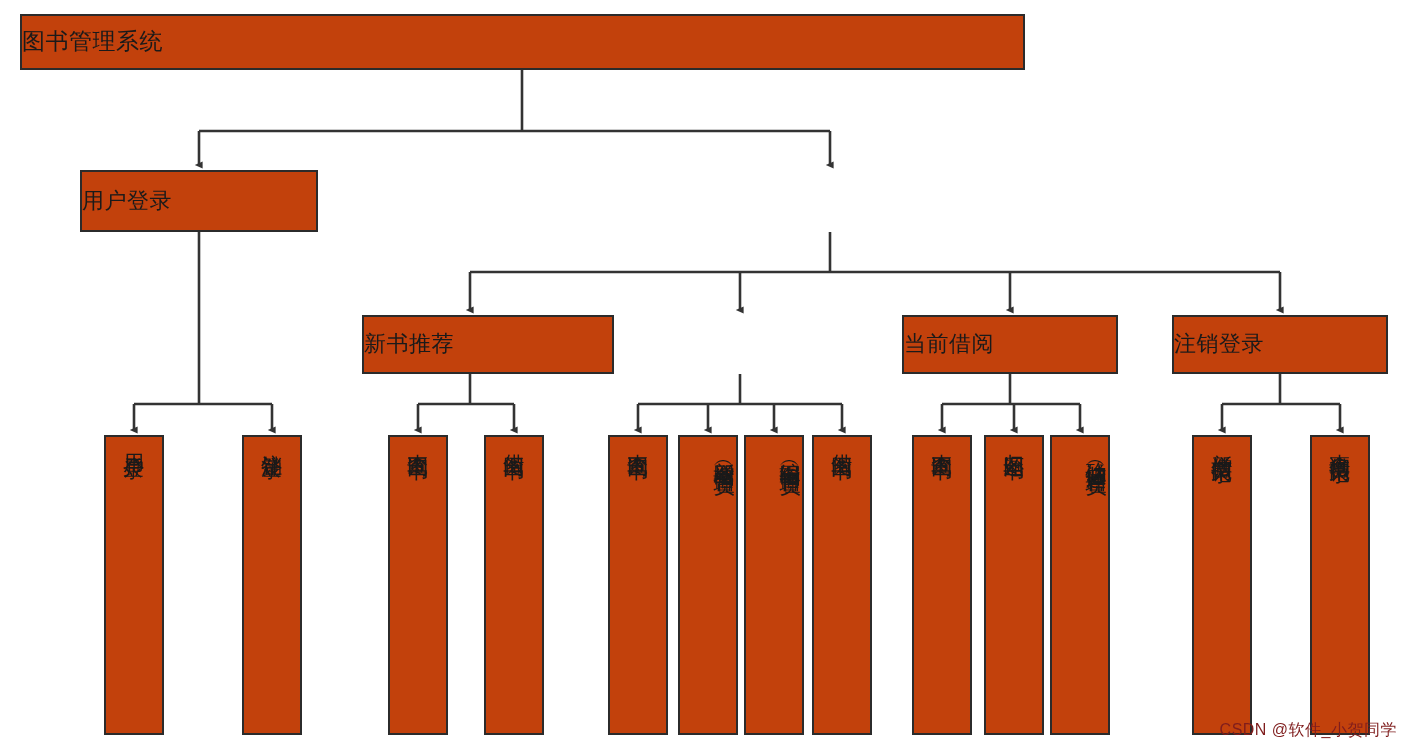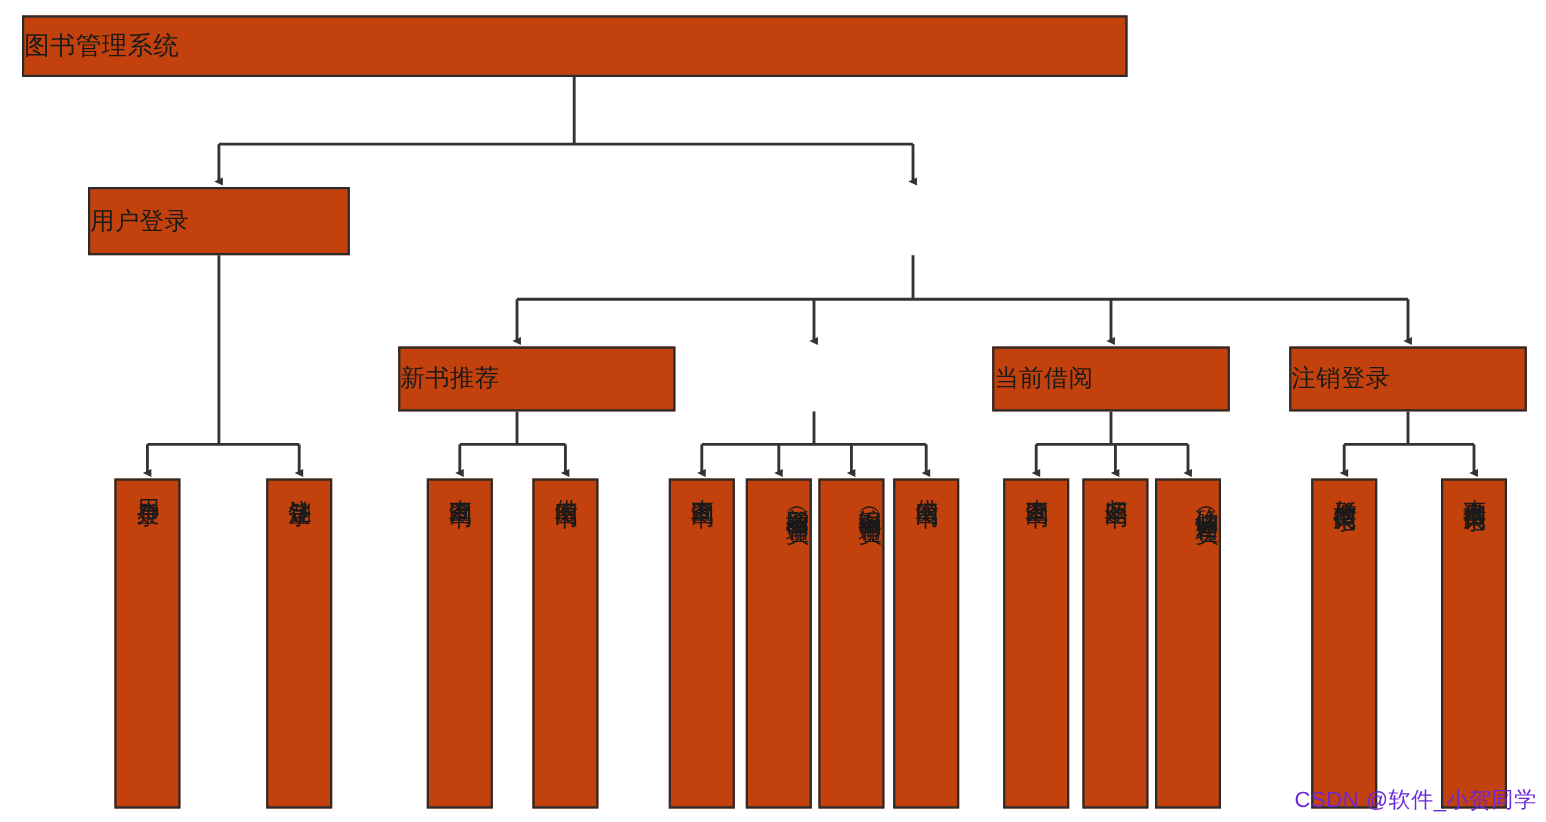--- a/index.html
+++ b/index.html
@@ -65,22 +65,22 @@
   }
   .lvl-3.mid {
     align-items: center;
     padding-top: 0;
   }
 
   #watermark {
     position: absolute;
     right: 8px;
     bottom: 6px;
-    font-size: 20px;
-    color: #6d28d9;
+    font-size: 16px;
+    color: #7f1d1d;
     letter-spacing: 0.5px;
     white-space: nowrap;
     user-select: none;
   }
 </style>
 </head>
 <body>
 
 <div id="diagram-root">
 

